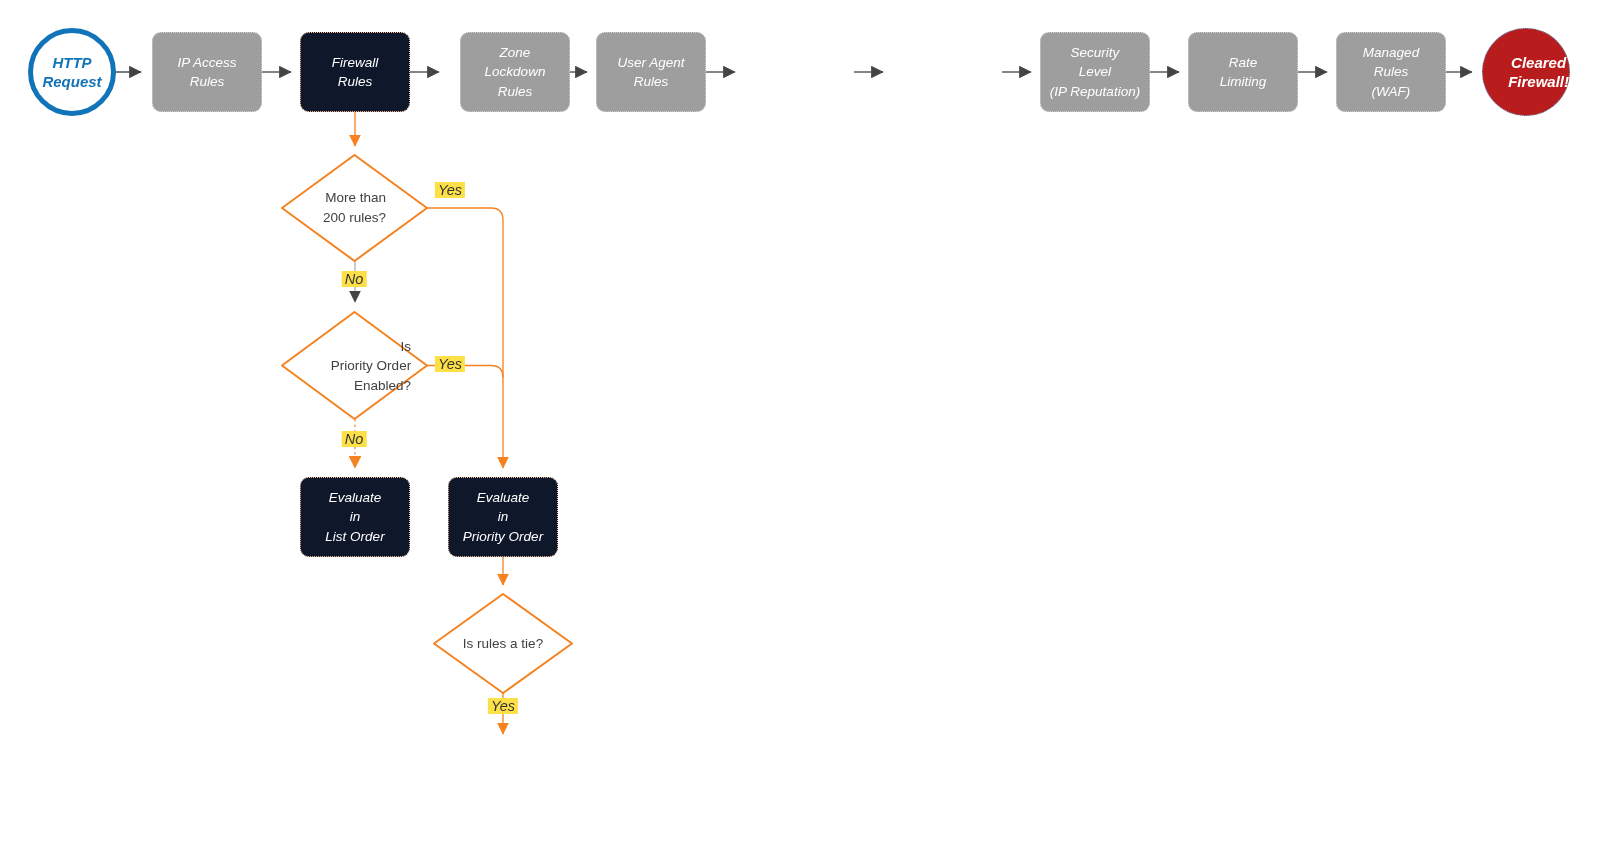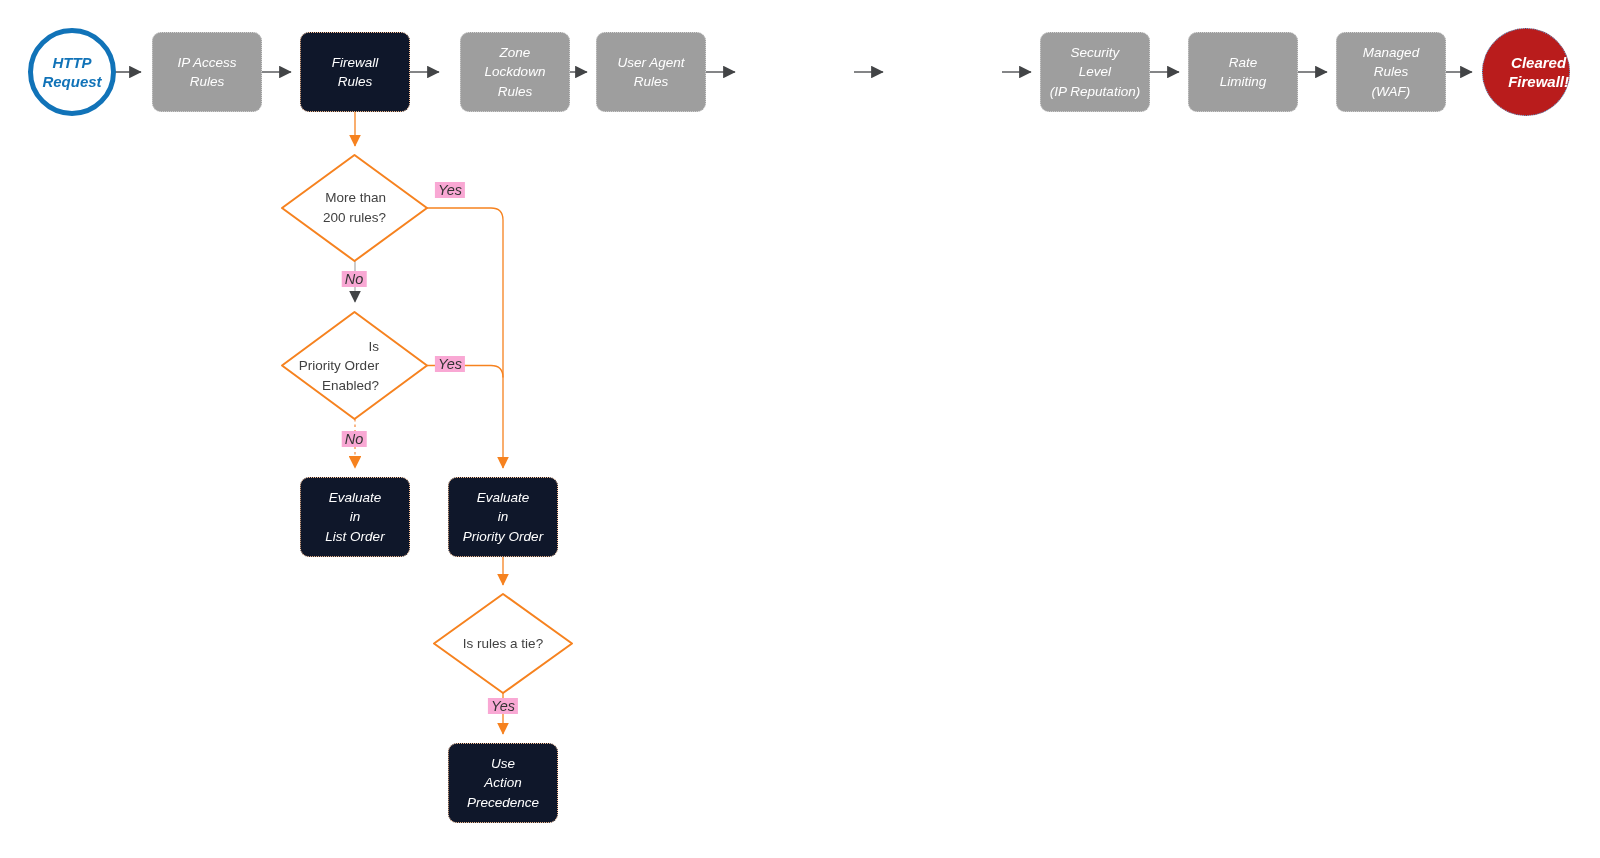--- a/index.html
+++ b/index.html
@@ -68,21 +68,21 @@
     font-size: 13.5px;
     line-height: 1.45;
     white-space: pre-line;
   }
   .elabel {
     position: absolute;
     transform: translate(-50%, -50%);
     font-style: italic;
     color: #333333;
     font-size: 14.5px;
-    background: #f9a8d4;
+    background: #fde047;
     padding: 0 3px;
   }
 </style>
 </head>
 <body>
 
 <div class="canvas">
 
   <svg class="layer" width="1600" height="858" viewBox="0 0 1600 858">
     <defs>
@@ -155,40 +155,35 @@
 (WAF)</span>
   </div>
 
   <div class="node circle end">
     <span>Cleared
 Firewall!</span>
   </div>
 
   <div class="dlabel" style="left:354.5px; top:208px">More than
 200 rules?</div>
-  <div class="dlabel" style="left:339px; top:365.5px">Is
+  <div class="dlabel" style="left:371px; top:365.5px">Is
 Priority Order
 Enabled?</div>
   <div class="dlabel" style="left:503px;   top:643.5px">Is rules a tie?</div>
 
   <div class="elabel" style="left:450px; top:190px">Yes</div>
   <div class="elabel" style="left:354px; top:279px">No</div>
   <div class="elabel" style="left:450px; top:364px">Yes</div>
   <div class="elabel" style="left:354px; top:439px">No</div>
   <div class="elabel" style="left:503px; top:706px">Yes</div>
 
   <div class="node action orange" style="left:300px; top:477px">
     <span>Evaluate
 in
 List Order</span>
   </div>
   <div class="node action orange" style="left:448px; top:477px">
     <span>Evaluate
 in
 Priority Order</span>
   </div>
-  <div class="node action orange" style="left:448px; top:743px">
-    <span>Use
-Action
-Precedence</span>
-  </div>
 
 </div>
 
 </body></html>

